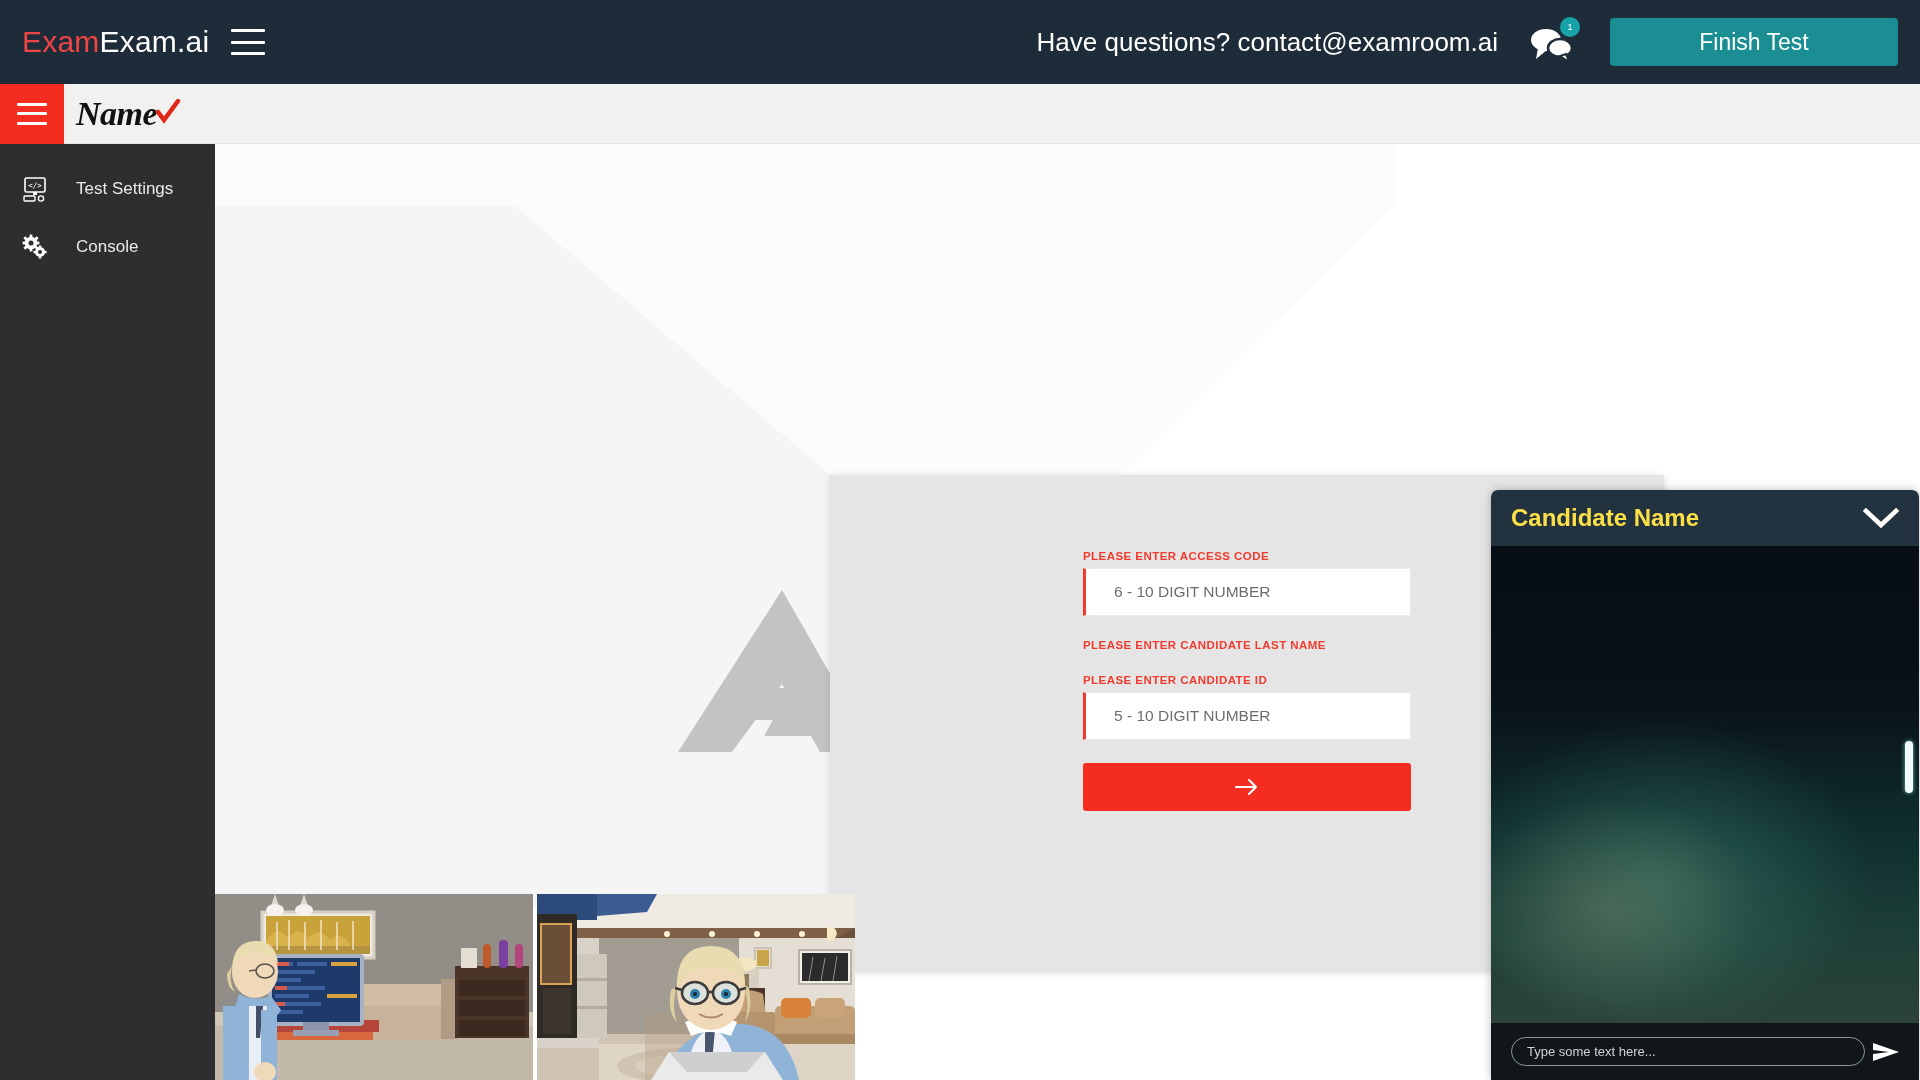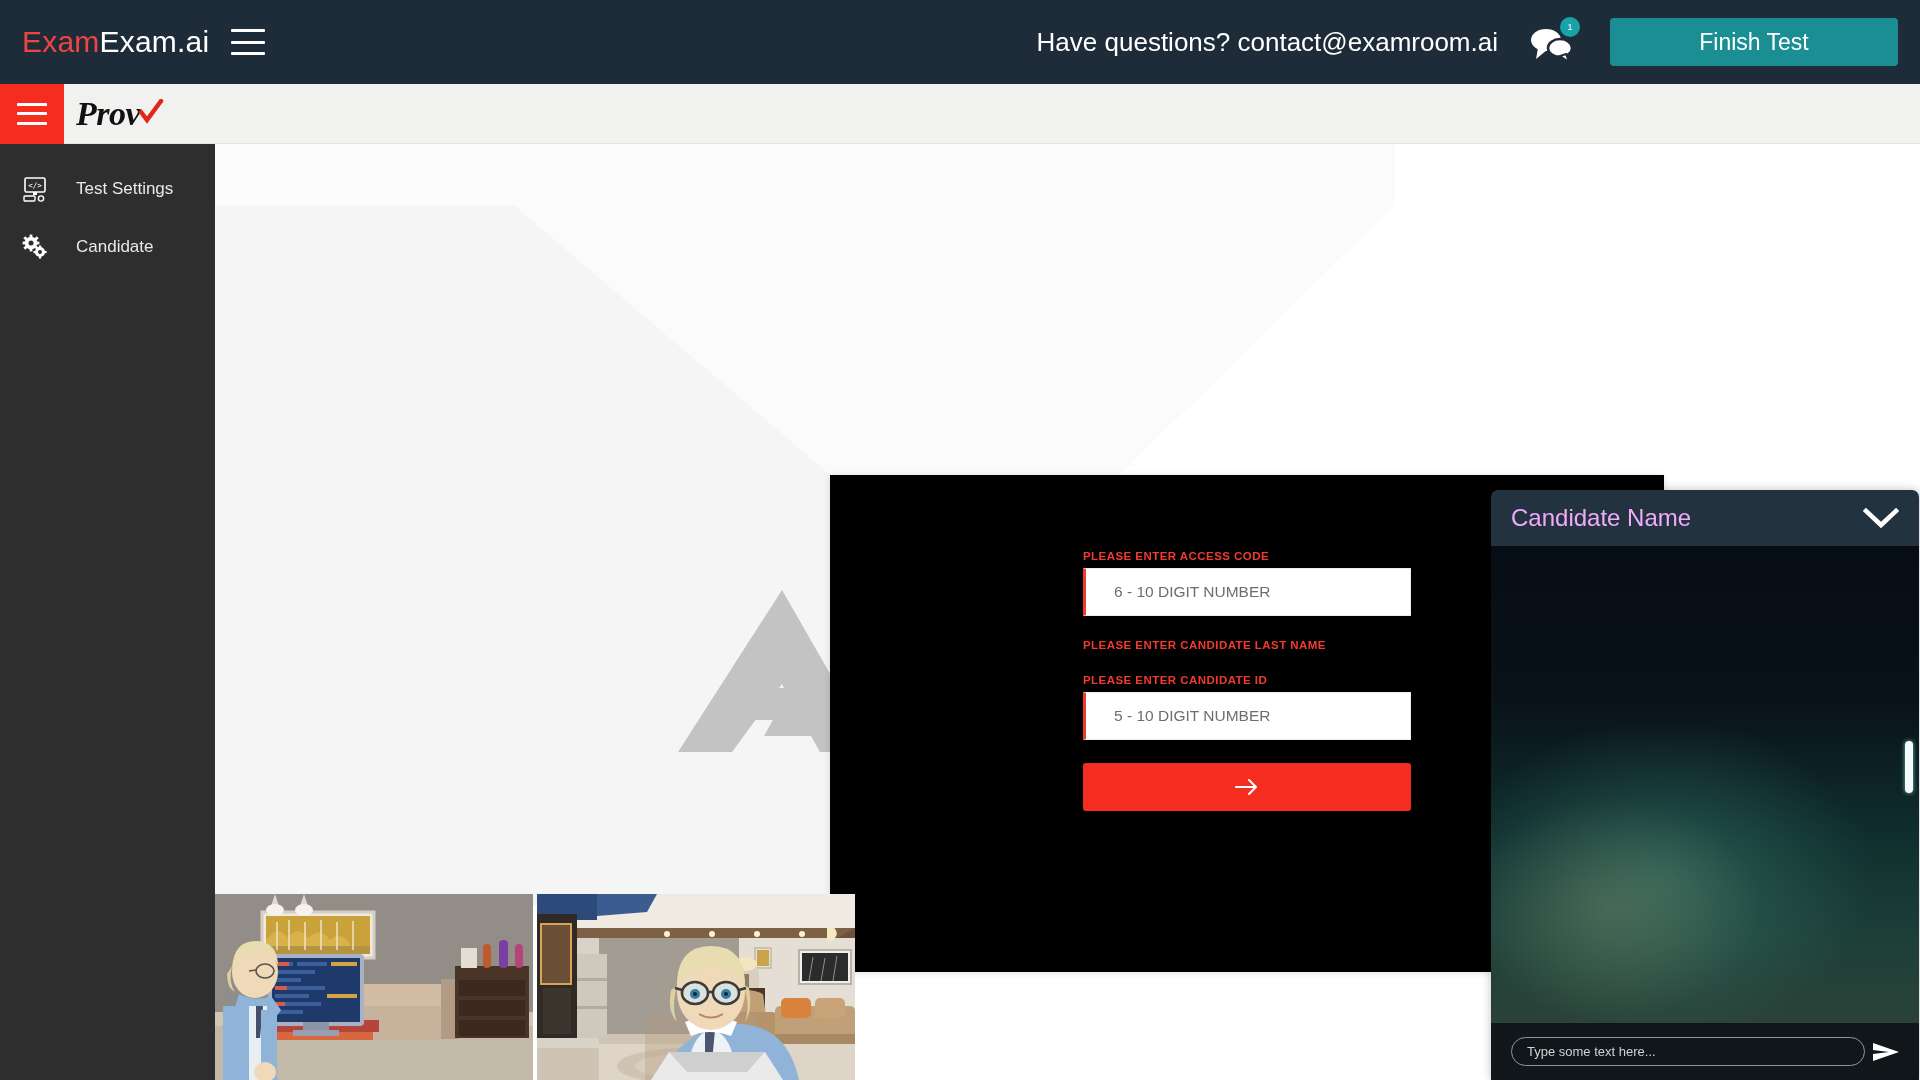--- a/index.html
+++ b/index.html
@@ -129,21 +129,21 @@
   .wm-text{
     font-size:118px; font-weight:700; letter-spacing:-1px;
     color:#c9c9c9; white-space:nowrap;
     font-family:"Liberation Sans", sans-serif;
   }
 
   
   .card{
     position:absolute; left:615px; top:331px;
     width:834px; height:497px;
-    background:#000000;
+    background:#e5e5e5;
     box-shadow:0 1px 7px rgba(0,0,0,.13);
   }
   .form-inner{
     position:absolute; left:253px; top:75px; width:328px;
   }
   .fld{ margin-bottom:23px; }
   .fld-label{
     color:#f03b2e; font-size:11.5px; font-weight:700;
     letter-spacing:.45px; margin-bottom:6px; text-transform:uppercase;
     white-space:nowrap;
@@ -182,21 +182,21 @@
     border-radius:7px 7px 0 0;
     overflow:hidden;
     box-shadow:0 0 10px rgba(0,0,0,.25);
   }
   .chat-head{
     height:56px; background:#23323f;
     display:flex; align-items:center; justify-content:space-between;
     padding:0 18px 0 20px;
     cursor:pointer;
   }
-  .chat-title{ color:#f0abfc; font-size:24px; font-weight:400; }
+  .chat-title{ color:#fde047; font-size:24px; font-weight:700; }
   .chat-body{
     position:relative;
     height:477px;
     background:
       radial-gradient(ellipse 230px 170px at 28% 76%, rgba(150,150,110,.30) 0%, rgba(120,130,110,0) 65%),
       radial-gradient(ellipse 300px 230px at 40% 70%, rgba(70,150,130,.42) 0%, rgba(40,90,85,0) 70%),
       linear-gradient(180deg, #070d14 0%, #091219 32%, #10302f 62%, #1d3f38 82%, #2b4238 100%);
   }
   .chat-scrollbar{
     position:absolute; right:6px; top:0; width:8px; height:477px;
@@ -256,21 +256,21 @@
 
 <div class="subbar">
   <div class="red-menu">
     <div class="bars">
       <i></i>
       <i></i>
       <i></i>
     </div>
   </div>
   <div class="prov-logo">
-    <span class="prov-word">Prov</span>
+    <span class="prov-word">Name</span>
     <svg class="prov-check" width="26" height="26" viewBox="0 0 26 26">
       <path d="M3 13 L9 21 L23 2" stroke="#e02718" stroke-width="4.5" fill="none" stroke-linecap="round"></path>
     </svg>
   </div>
 </div>
 
 <div class="sidebar">
   <div class="side-spacer"></div>
 
   <div class="side-item">
@@ -306,21 +306,21 @@
             <rect x="17.9" y="11.5" width="2.3" height="3"></rect>
               <rect x="17.9" y="21.6" width="2.3" height="3"></rect>
             <rect x="12.5" y="16.9" width="3" height="2.3"></rect>
               <rect x="22.6" y="16.9" width="3" height="2.3"></rect>
           </g>
         </g>
         <circle cx="10" cy="9" r="2.5" fill="#2e2e2e"></circle>
         <circle cx="19" cy="18" r="2" fill="#2e2e2e"></circle>
       </svg>
     </span>
-    <span class="lbl">Candidate</span>
+    <span class="lbl">Console</span>
   </div>
 </div>
 
 <div class="main">
   <div class="bg-shape-a"></div>
   <div class="bg-shape-b"></div>
 
   <div class="watermark">
     <svg width="225" height="175" viewBox="0 0 225 175">
       <path d="M112 6 L205 168 L150 168 L132 136 L76 136 L94 104 L114 104 L112 100 L62 168 L8 168 Z" fill="#c3c3c3"></path>

